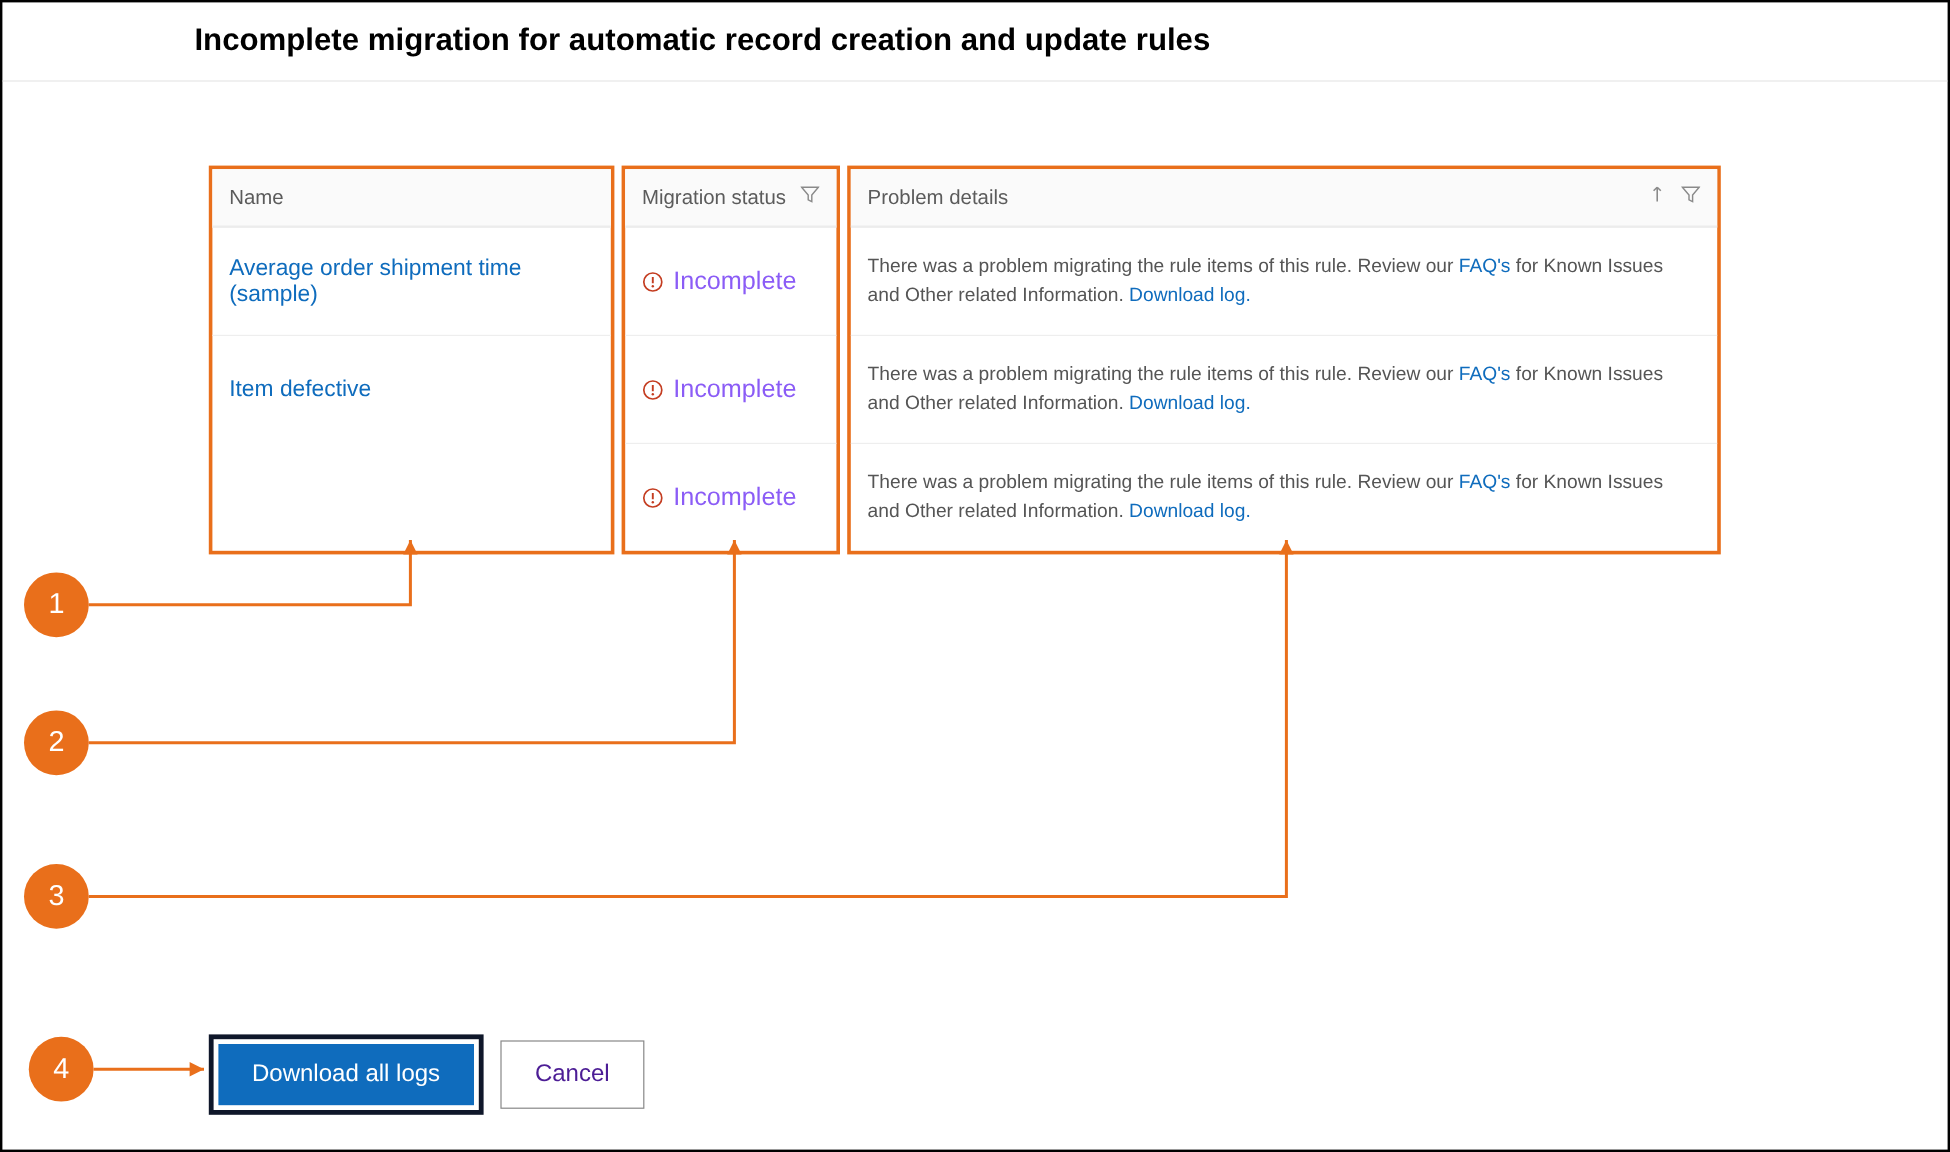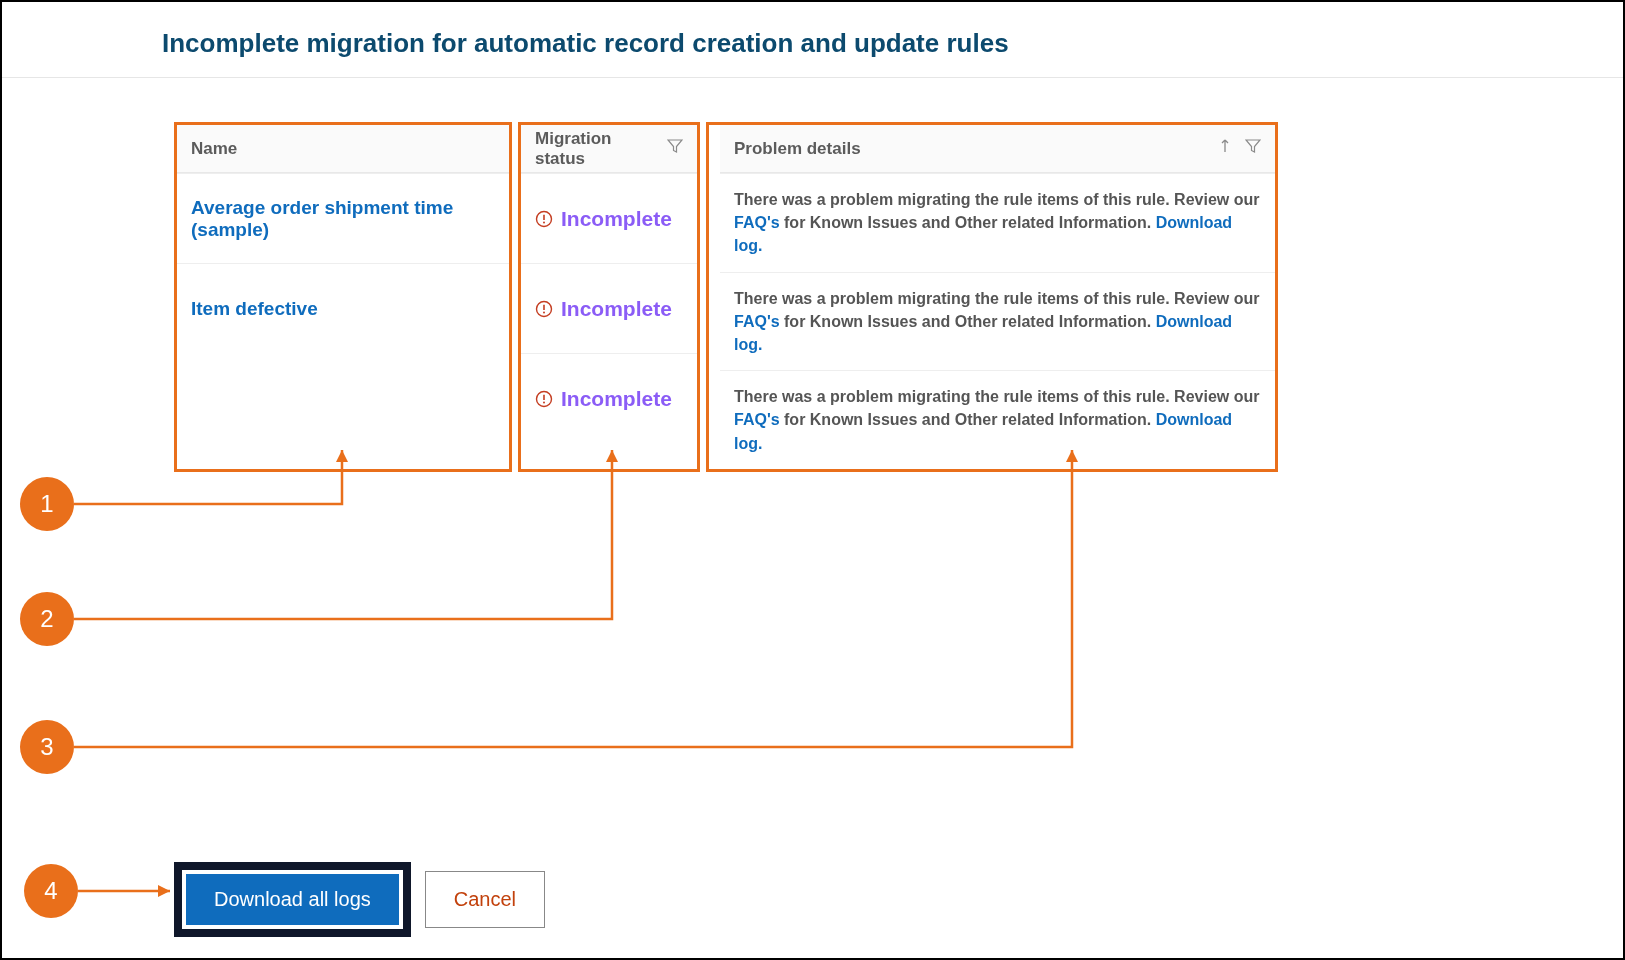--- a/index.html
+++ b/index.html
@@ -8,44 +8,43 @@
       background: #ffffff;
       width: 1625px;
       height: 960px;
       position: relative;
       padding: 0;
       border: 2px solid #000;
     }
     .page-title {
       font-size: 26px;
       font-weight: 600;
-      color: #0c4a6e;
-      padding: 26px 0 18px 160px;
+      color: #000000;
+      padding: 16px 0 18px 160px;
       border-bottom: 1px solid #e6e6e6;
     }
     .table-wrap {
       position: absolute;
       left: 172px;
-      top: 120px;
-      width: 1104px;
-      font-weight: bold;
+      top: 136px;
+      width: 1260px;
     }
     .tbl {
       display: flex;
       gap: 6px;
     }
     .col {
       border: 3px solid #e96f1b;
       background: #fff;
       display: flex;
       flex-direction: column;
     }
     .col-name { width: 338px; }
     .col-status { width: 182px; }
-    .col-details { flex: 1; padding-left: 11px; }
+    .col-details { flex: 1; }
     .col-head {
       height: 48px;
       display: flex;
       align-items: center;
       padding: 0 14px;
       color: #5b5b5b;
       font-size: 17px;
       border-bottom: 1px solid #e8e8e8;
       background: #fafafa;
     }
@@ -116,35 +115,35 @@
     
     .footer {
       position: absolute;
       left: 172px;
       top: 860px;
       display: flex;
       gap: 14px;
       align-items: center;
     }
     .btn-primary-wrap {
-      border: 8px solid #0f172a;
+      border: 4px solid #0f172a;
       padding: 4px;
     }
     .btn-primary {
       background: #0f6cbd;
       color: #fff;
       border: none;
       padding: 14px 28px;
       font-size: 20px;
       cursor: pointer;
       font-family: inherit;
     }
     .btn-secondary {
       background: #fff;
-      color: #c2410c;
+      color: #4c1d95;
       border: 1px solid #888;
       padding: 16px 28px;
       font-size: 20px;
       cursor: pointer;
       font-family: inherit;
     }
   </style>
 </head>
 <body>
 

